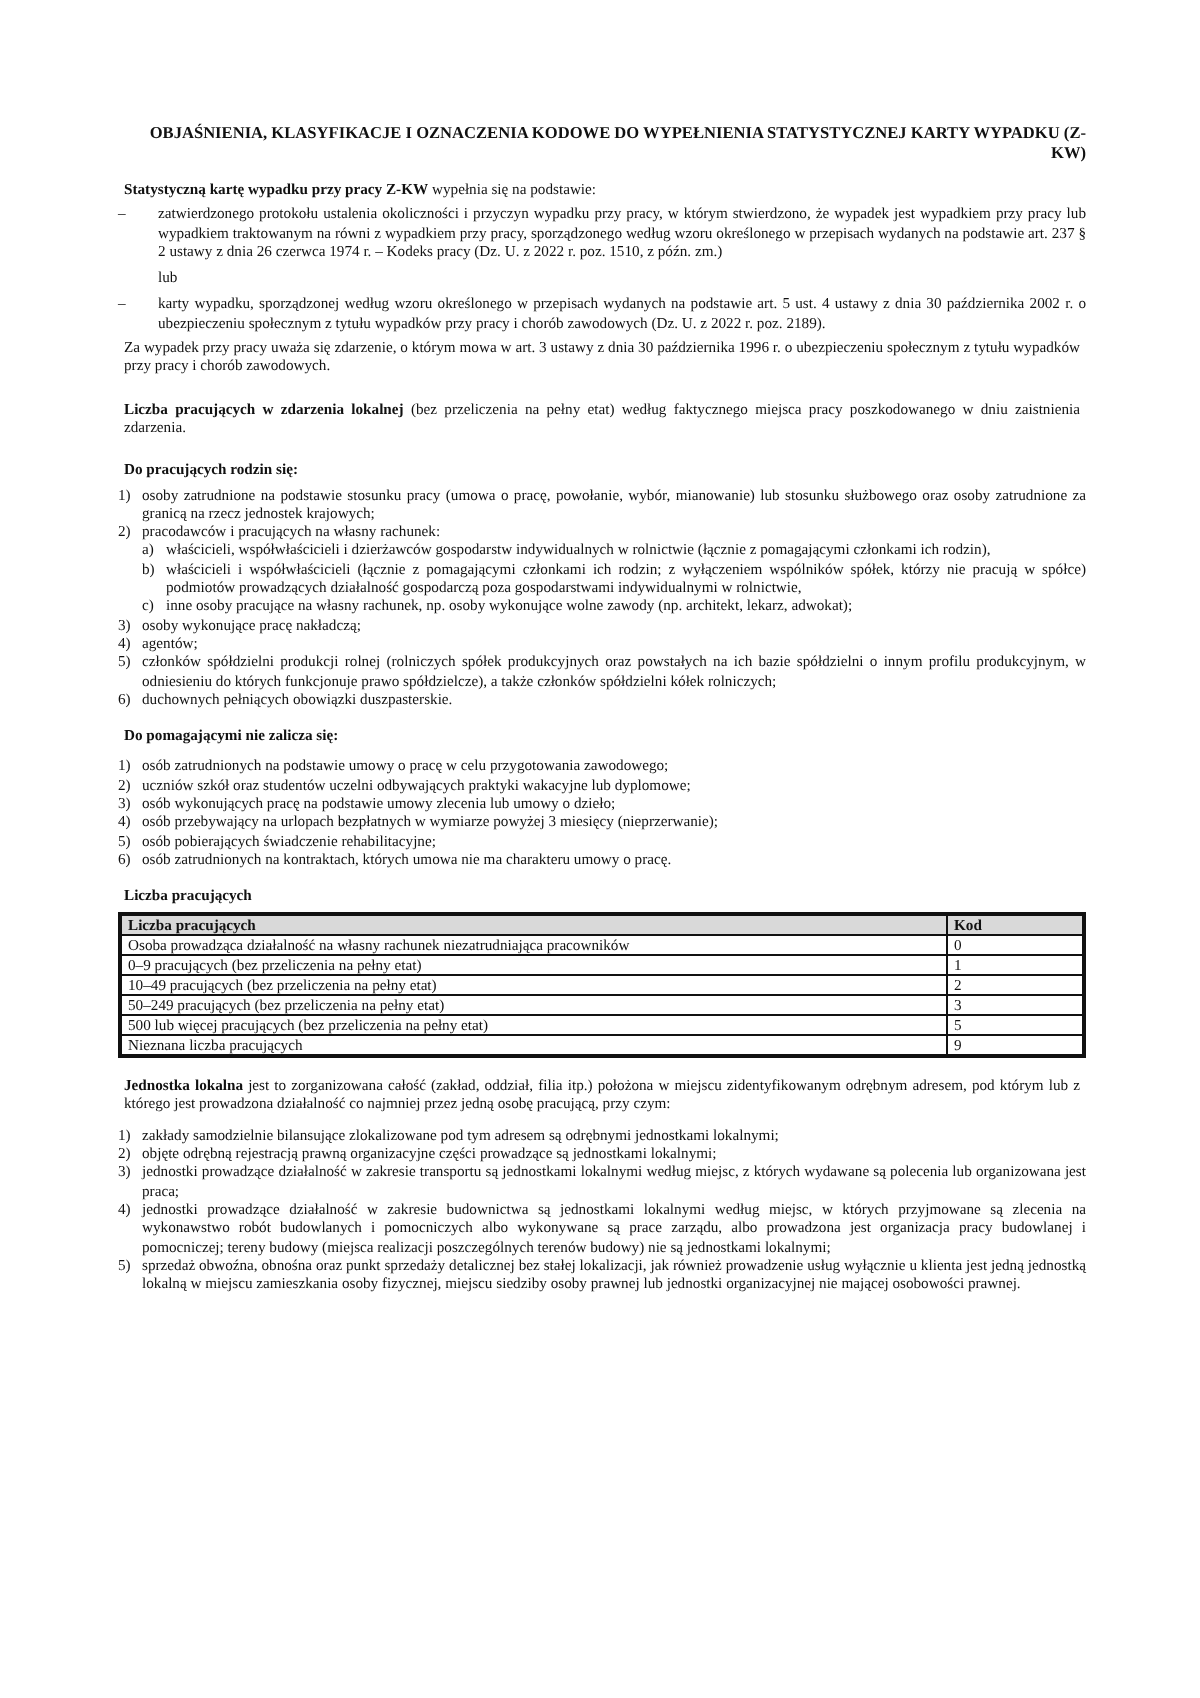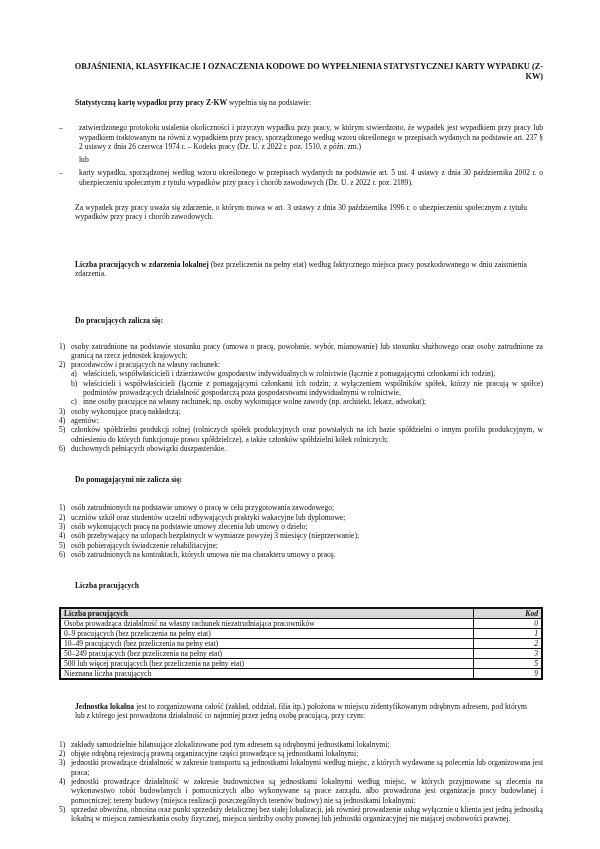--- a/index.html
+++ b/index.html
@@ -3,40 +3,40 @@
 <meta charset="utf-8">
 <style>
   html, body { margin: 0; padding: 0; background: #ffffff; }
   body {
     width: 600px; height: 849px; overflow: hidden; position: relative;
     font-family: "Liberation Serif", "DejaVu Serif", serif;
     color: #111; font-size: 7.6px; line-height: 9.3px;
   }
   .page { position: absolute; left: 59px; top: 62px; width: 484px; }
   .title { text-align: right; font-weight: bold; font-size: 8.3px; line-height: 10px; margin: 0 0 8px 0; }
-  p { margin: 16px; text-align: justify; }
+  p { margin: 3px; text-align: justify; }
   .b { font-weight: bold; }
   .dash-item { position: relative; padding-left: 20px; text-align: justify; }
   .dash-item .mk { position: absolute; left: 0; top: 0; }
   .lub { padding-left: 20px; margin: 4px 0; }
   .gap { height: 6px; }
   .gap-sm { height: 3px; }
   ol.num { list-style: none; margin: 0; padding: 0; }
   ol.num > li { position: relative; padding-left: 12px; text-align: justify; }
   ol.num > li > .mk { position: absolute; left: 0; top: 0; }
   ol.sub { list-style: none; margin: 0; padding: 0; }
   ol.sub > li { position: relative; padding-left: 24px; text-align: justify; }
   ol.sub > li > .mk { position: absolute; left: 12px; top: 0; }
   table.t { border-collapse: collapse; width: 484px; margin-top: 1px; }
   table.t td, table.t th {
     border: 1px solid #111; padding: 0 3px; font-size: 7.6px; line-height: 9.1px; font-weight: normal; text-align: left;
   }
   table.t th { background: #d9d9d9; font-weight: bold; }
   table.t tr:first-child th { border-top-width: 2px; }
-  table.t .kod { width: 61px; text-align: right; font-style: italic; }
+  table.t .kod { width: 61px; text-align: left; }
   table.t { border: 2px solid #111; }
 </style>
 </head>
 <body>
 
 <div class="page">
 
   <div class="title">OBJAŚNIENIA, KLASYFIKACJE I OZNACZENIA KODOWE DO WYPEŁNIENIA STATYSTYCZNEJ KARTY WYPADKU (Z-KW)</div>
 
   <p><span class="b">Statystyczną kartę wypadku przy pracy Z-KW</span><span> wypełnia się na podstawie:</span></p>
@@ -49,21 +49,21 @@
   <div class="dash-item">
     <span class="mk">–</span>
     <span>karty wypadku, sporządzonej według wzoru określonego w przepisach wydanych na podstawie art. 5 ust. 4 ustawy z dnia 30 października 2002 r. o ubezpieczeniu społecznym z tytułu wypadków przy pracy i chorób zawodowych (Dz. U. z 2022 r. poz. 2189).</span>
   </div>
   <p>Za wypadek przy pracy uważa się zdarzenie, o którym mowa w art. 3 ustawy z dnia 30 października 1996 r. o ubezpieczeniu społecznym z tytułu wypadków przy pracy i chorób zawodowych.</p>
 
   <div class="gap"></div>
   <p><span class="b">Liczba pracujących w zdarzenia lokalnej</span><span> (bez przeliczenia na pełny etat) według faktycznego miejsca pracy poszkodowanego w dniu zaistnienia zdarzenia.</span></p>
 
   <div class="gap"></div>
-  <p class="b">Do pracujących zalicza się:</p>
+  <p class="b">Do pracujących rodzin się:</p>
   <ol class="num">
     <li><span class="mk">1)</span><span>osoby zatrudnione na podstawie stosunku pracy (umowa o pracę, powołanie, wybór, mianowanie) lub stosunku służbowego oraz osoby zatrudnione za granicą na rzecz jednostek krajowych;</span></li>
     <li><span class="mk">2)</span><span>pracodawców i pracujących na własny rachunek:</span>
       <ol class="sub" style="margin-left:-12px;">
         <li><span class="mk">a)</span><span>właścicieli, współwłaścicieli i dzierżawców gospodarstw indywidualnych w rolnictwie (łącznie z pomagającymi członkami ich rodzin),</span></li>
         <li><span class="mk">b)</span><span>właścicieli i współwłaścicieli (łącznie z pomagającymi członkami ich rodzin; z wyłączeniem wspólników spółek, którzy nie pracują w spółce) podmiotów prowadzących działalność gospodarczą poza gospodarstwami indywidualnymi w rolnictwie,</span></li>
         <li><span class="mk">c)</span><span>inne osoby pracujące na własny rachunek, np. osoby wykonujące wolne zawody (np. architekt, lekarz, adwokat);</span></li>
       </ol>
     </li>
     <li><span class="mk">3)</span><span>osoby wykonujące pracę nakładczą;</span></li>

